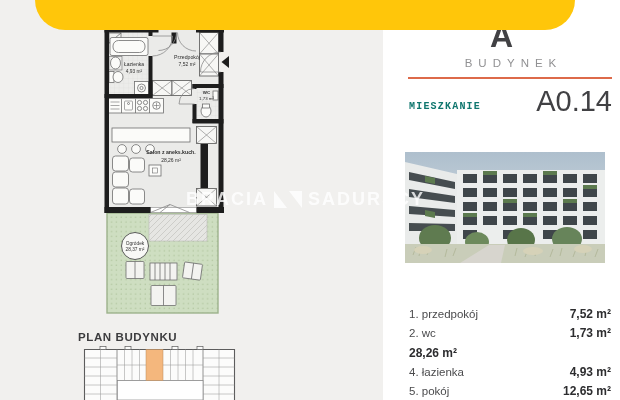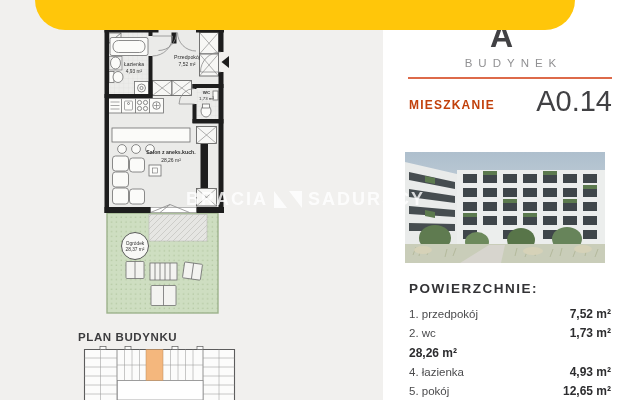--- a/index.html
+++ b/index.html
@@ -18,21 +18,21 @@
   .wm-tri.a{clip-path:polygon(0 0,0 100%,100% 100%);}
   .wm-tri.b{clip-path:polygon(0 0,100% 0,100% 100%);margin-left:-4px;}
   
   .building-letter{position:absolute;left:0;top:20px;width:237px;text-align:center;
                    font-size:32px;font-weight:600;color:#414144;line-height:1;}
   .building-label{position:absolute;left:12px;top:57px;width:237px;text-align:center;
                   font-size:11.5px;letter-spacing:6px;color:#919193;font-weight:500;}
   .divider{position:absolute;left:25px;top:77px;width:204px;height:2px;background:#dd6a4a;}
   .apt-row{position:absolute;left:26px;top:86px;width:203px;height:30px;display:flex;
            justify-content:space-between;align-items:flex-end;}
-  .apt-label{font-size:12px;font-weight:bold;letter-spacing:1.2px;color:#c2410c;padding-bottom:4px;}
+  .apt-label{font-size:10px;font-weight:bold;letter-spacing:1.2px;color:#0f766e;padding-bottom:4px;font-family:Liberation Mono, monospace;}
   .apt-number{font-size:29px;font-weight:500;color:#414144;line-height:1;margin-top:16px;}
   .photo{position:absolute;left:22px;top:152px;width:200px;height:111px;}
   .areas-title{position:absolute;left:26px;top:281px;font-size:13.5px;font-weight:bold;
                letter-spacing:1.5px;color:#333336;}
   .areas-list{position:absolute;left:26px;top:307px;width:202px;}
   .area-row{display:flex;justify-content:space-between;align-items:baseline;height:19.3px;}
   .area-label{font-size:11.5px;color:#4b4b4d;}
   .area-value{font-size:12px;font-weight:bold;color:#2d2d2f;}
   text{font-family:"Liberation Sans","DejaVu Sans",sans-serif;}
 </style>
@@ -309,21 +309,20 @@
       <rect x="0" y="92" width="200" height="19" fill="#c9cdb9"></rect>
       <polygon points="55,111 84,93 100,93 96,111" fill="#d7d5ce"></polygon>
       <g stroke="#aab08f" stroke-width="0.7">
         <path d="M8 103l3-8M14 104l2-9M22 103l3-7M40 105l2-8M48 104l3-8M110 104l2-8M120 105l3-8M130 104l2-7M145 105l3-8M155 104l2-8M168 105l3-8M180 104l2-8M190 105l3-8"></path>
       </g>
       <ellipse cx="18" cy="98" rx="9" ry="4" fill="#d6d2b8"></ellipse>
       <ellipse cx="128" cy="99" rx="10" ry="4" fill="#d6d2b8"></ellipse>
       <ellipse cx="178" cy="97" rx="9" ry="4" fill="#d6d2b8"></ellipse>
     </svg>
 
-    <div class="areas-title">POWIERZCHNIE:</div>
     <div class="areas-list">
       <div class="area-row">
         <span class="area-label">1. przedpokój</span>
         <span class="area-value">7,52 m²</span>
       </div>
       <div class="area-row">
         <span class="area-label">2. wc</span>
         <span class="area-value">1,73 m²</span>
       </div>
       <div class="area-row">

